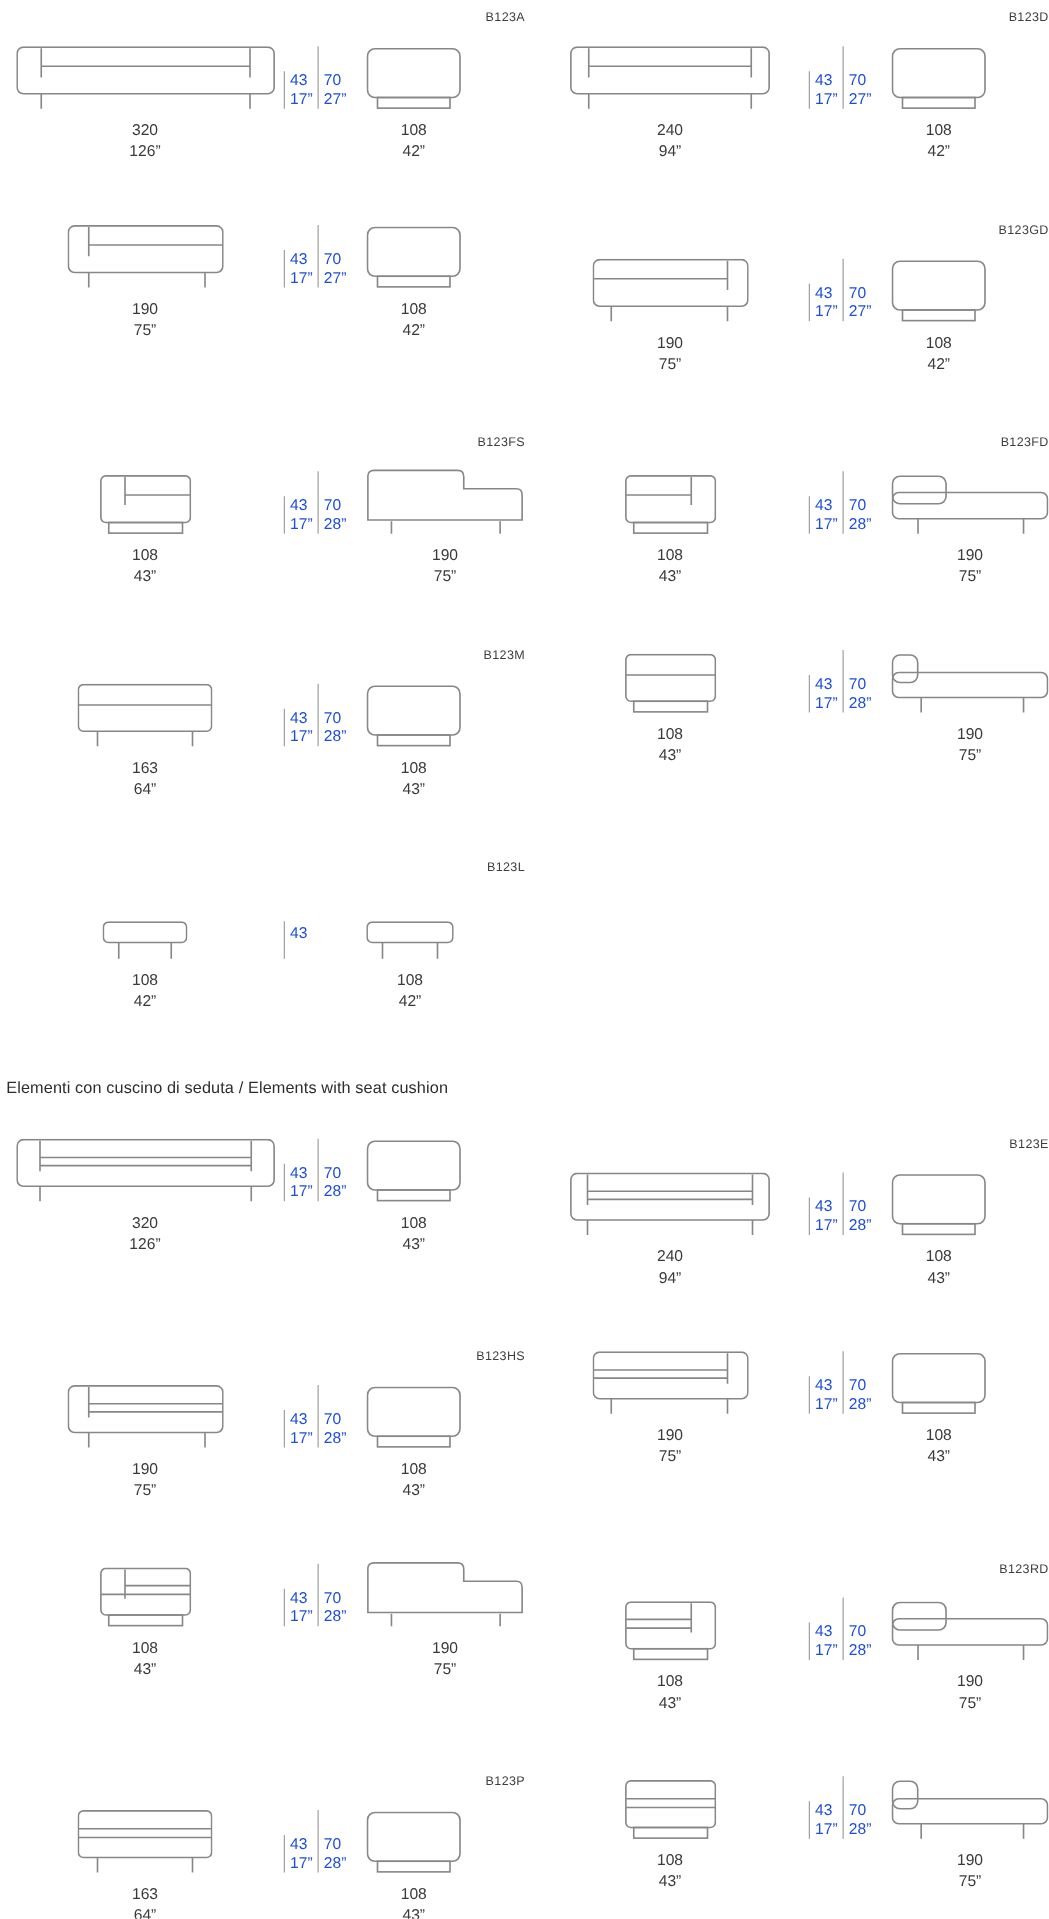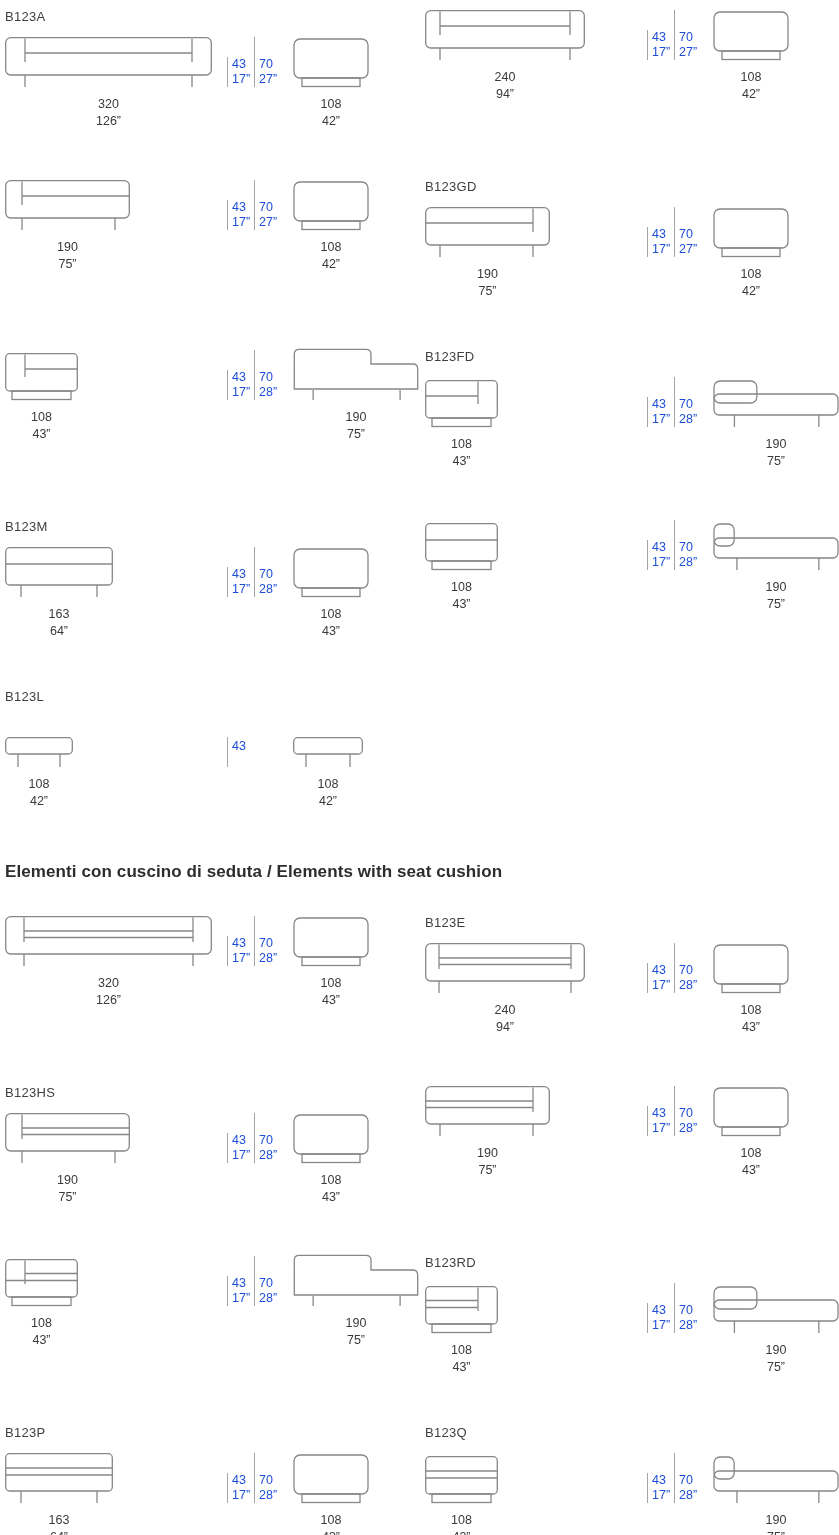--- a/index.html
+++ b/index.html
@@ -1,34 +1,34 @@
 <!DOCTYPE html>
 <html><head>
 <meta charset="utf-8">
 <style>
   html,body{margin:0;padding:0;background:#ffffff;}
   body{width:839px;height:1535px;overflow:hidden;
        font-family:"Liberation Sans","DejaVu Sans",sans-serif;color:#3c3c3c;}
   #page{padding:2px 0 0 0;}
   .grid{display:grid;grid-template-columns:420px 419px;}
   .card{height:170px;box-sizing:border-box;padding:4px 0 0 5px;}
-  .code{height:24px;font-size:13px;letter-spacing:.3px;color:#3f3f3f;padding-top:3px;}
+  .code{height:24px;font-size:10px;letter-spacing:.3px;color:#3f3f3f;padding-top:3px;text-align:right;}
   .views{height:98px;display:flex;align-items:flex-end;}
-  .front-wrap{width:222px;display:flex;justify-content:flex-start;}
+  .front-wrap{width:222px;display:flex;justify-content:center;}
   .side-wrap{flex:1;display:flex;justify-content:flex-start;padding-left:8px;}
   .fig{display:flex;flex-direction:column;align-items:center;}
   .svgbox{display:block;line-height:0;}
   .dims{margin-top:8px;text-align:center;font-size:12.5px;line-height:1.42;color:#3a3a3a;}
   .hwrap{width:58px;display:flex;align-items:flex-end;margin-bottom:44px;}
   .dim-line{width:0;border-left:1px solid #a3a3a3;}
   .dim-line.l1{height:30px;}
   .dim-line.l2{height:50px;}
   .htxt{font-size:12.5px;line-height:1.2;color:#1d4ed8;margin:0 4px 0 4px;white-space:nowrap;}
   .hwrap.single .t1{margin-bottom:13px;}
-  #s2h{font-size:17px;font-weight:bold;color:#2d2d2d;margin:10px 0 26px 5px;letter-spacing:.1px;}
+  #s2h{font-size:13px;font-weight:normal;color:#2d2d2d;margin:10px 0 26px 5px;letter-spacing:.1px;}
 </style>
 </head>
 <body>
 
 <div id="page">
   <div id="grid1" class="grid">
   <div class="card">
     <div class="code">B123A</div>
     <div class="views">
       <div class="front-wrap">
@@ -68,20 +68,21 @@
           <div class="dims">
             <div class="cm">108</div>
             <div class="in">42”</div>
           </div>
         </div>
       </div>
     </div>
   </div>
 
   <div class="card">
+    <div class="code">B123D</div>
     <div class="views">
       <div class="front-wrap">
         <div class="fig">
           <div class="svgbox front-svg"><svg width="160" height="51" viewBox="0 0 160 51">
                   <rect x="0.7" y="0.7" width="158.6" height="37.3" rx="5" fill="none" stroke="#878787" stroke-width="1.3"></rect>
                   <line x1="15" y1="1.5" x2="15" y2="25" fill="none" stroke="#878787" stroke-width="1.3"></line>
                   <line x1="145" y1="1.5" x2="145" y2="25" fill="none" stroke="#878787" stroke-width="1.3"></line>
                   <line x1="15" y1="16" x2="145" y2="16" fill="none" stroke="#878787" stroke-width="1.3"></line>
                   <line x1="15" y1="38" x2="15" y2="50" fill="none" stroke="#878787" stroke-width="1.3"></line>
                   <line x1="145" y1="38" x2="145" y2="50" fill="none" stroke="#878787" stroke-width="1.3"></line>
@@ -202,20 +203,21 @@
           <div class="dims">
             <div class="cm">108</div>
             <div class="in">42”</div>
           </div>
         </div>
       </div>
     </div>
   </div>
 
   <div class="card">
+    <div class="code">B123FS</div>
     <div class="views">
       <div class="front-wrap">
         <div class="fig">
           <div class="svgbox front-svg"><svg width="73" height="48" viewBox="0 0 73 48">
                   <rect x="0.7" y="0.7" width="71.6" height="37.3" rx="4" fill="none" stroke="#878787" stroke-width="1.3"></rect>
                   <line x1="20" y1="1.5" x2="20" y2="24" fill="none" stroke="#878787" stroke-width="1.3"></line>
                   <line x1="20" y1="16" x2="72" y2="16" fill="none" stroke="#878787" stroke-width="1.3"></line>
                   <rect x="7" y="38" width="59" height="8.5" rx="0" fill="none" stroke="#878787" stroke-width="1.3"></rect>
                 </svg></div>
           <div class="dims">
@@ -743,21 +745,20 @@
           <div class="dims">
             <div class="cm">108</div>
             <div class="in">43”</div>
           </div>
         </div>
       </div>
     </div>
   </div>
 
   <div class="card">
-    <div class="code">B123Q</div>
     <div class="views">
       <div class="front-wrap">
         <div class="fig">
           <div class="svgbox front-svg"><svg width="73" height="48" viewBox="0 0 73 48">
                   <rect x="0.7" y="0.7" width="71.6" height="37.3" rx="4" fill="none" stroke="#878787" stroke-width="1.3"></rect>
                   <line x1="1" y1="15" x2="72" y2="15" fill="none" stroke="#878787" stroke-width="1.3"></line>
                   <line x1="1" y1="22" x2="72" y2="22" fill="none" stroke="#878787" stroke-width="1.3"></line>
                   <rect x="7" y="38" width="59" height="8.5" rx="0" fill="none" stroke="#878787" stroke-width="1.3"></rect>
                 </svg></div>
           <div class="dims">

